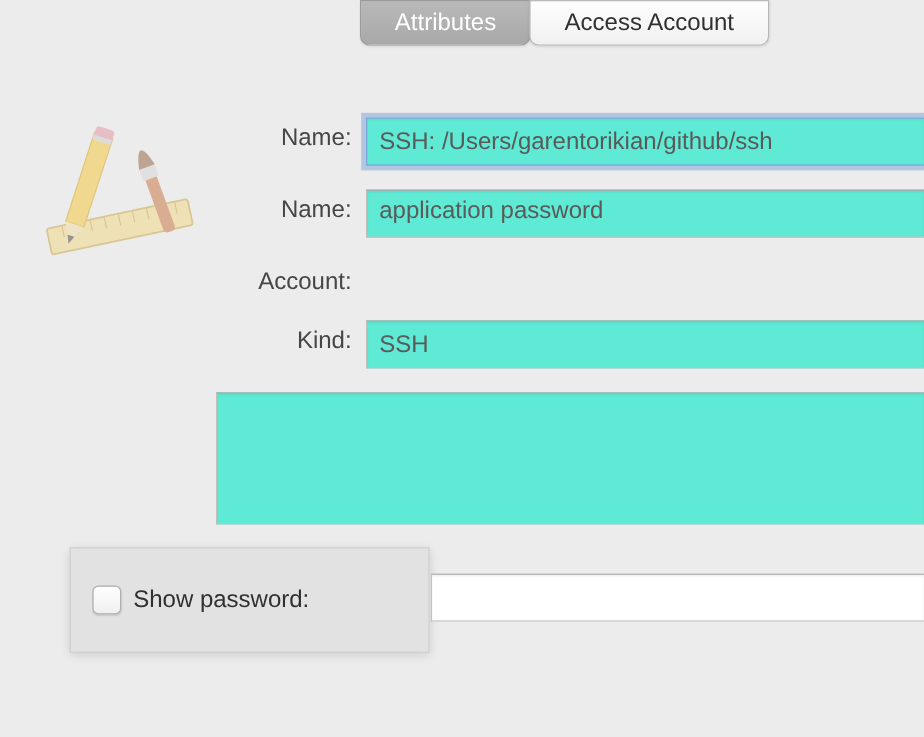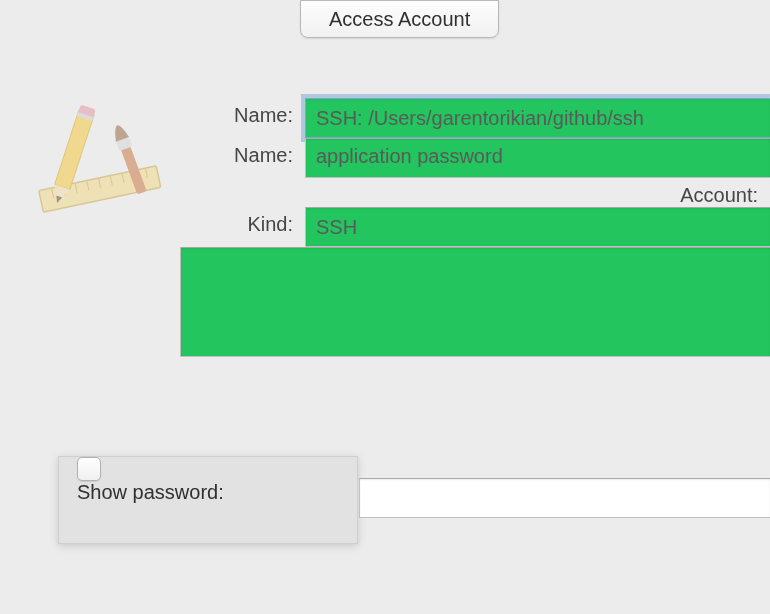--- a/index.html
+++ b/index.html
@@ -47,33 +47,33 @@
     }
     .form {
       position: absolute;
       top: 98px;
       left: 180px;
       right: 0;
     }
     .row {
       display: flex;
       align-items: flex-start;
-      justify-content: flex-end;
+      margin-bottom: 20px;
     }
     .label {
       width: 125px;
       text-align: right;
       padding-right: 12px;
       padding-top: 6px;
       color: #464646;
     }
     .field {
       flex: 1;
       height: 40px;
-      background: #22c55e;
+      background: #5eead4;
       border: 1px solid #c0c0c0;
       border-top-color: #a8a8a8;
       border-radius: 0;
       padding: 6px 10px;
       font-size: 20px;
       font-family: inherit;
       color: #5a5a5a;
       box-shadow: inset 0 1px 2px rgba(0,0,0,0.08);
       overflow: hidden;
       white-space: nowrap;
@@ -91,23 +91,22 @@
     .bottom-panel {
       position: absolute;
       top: 456px;
       left: 58px;
       width: 300px;
       height: 88px;
       background: #e2e2e2;
       border: 1px solid #cfcfcf;
       box-shadow: 0 2px 8px rgba(0,0,0,0.15);
       display: flex;
-      align-items: flex-start;
+      align-items: center;
       padding-left: 18px;
-      flex-direction: column;
     }
     .checkbox {
       width: 24px;
       height: 24px;
       background: linear-gradient(#ffffff, #f0f0f0);
       border: 1px solid #b0b0b0;
       border-radius: 5px;
       margin-right: 10px;
       box-shadow: inset 0 1px 1px rgba(255,255,255,0.7), 0 1px 1px rgba(0,0,0,0.1);
       cursor: pointer;
@@ -126,20 +125,23 @@
       border: 1px solid #c0c0c0;
       border-top-color: #a8a8a8;
       border-right: none;
       box-shadow: inset 0 1px 2px rgba(0,0,0,0.08);
     }
   </style>
 </head>
 <body>
 
 <div class="tabs">
+  <div class="tab selected">
+    <span>Attributes</span>
+  </div>
   <div class="tab">
     <span>Access Account</span>
   </div>
 </div>
 
 <div class="icon-wrap">
   <svg viewBox="0 0 130 130" width="130" height="130">
 
     <g transform="rotate(-12 65 100)">
       <rect x="5" y="88" width="120" height="22" fill="#f3d98a" stroke="#caa84f" stroke-width="1.5" rx="2"></rect>

